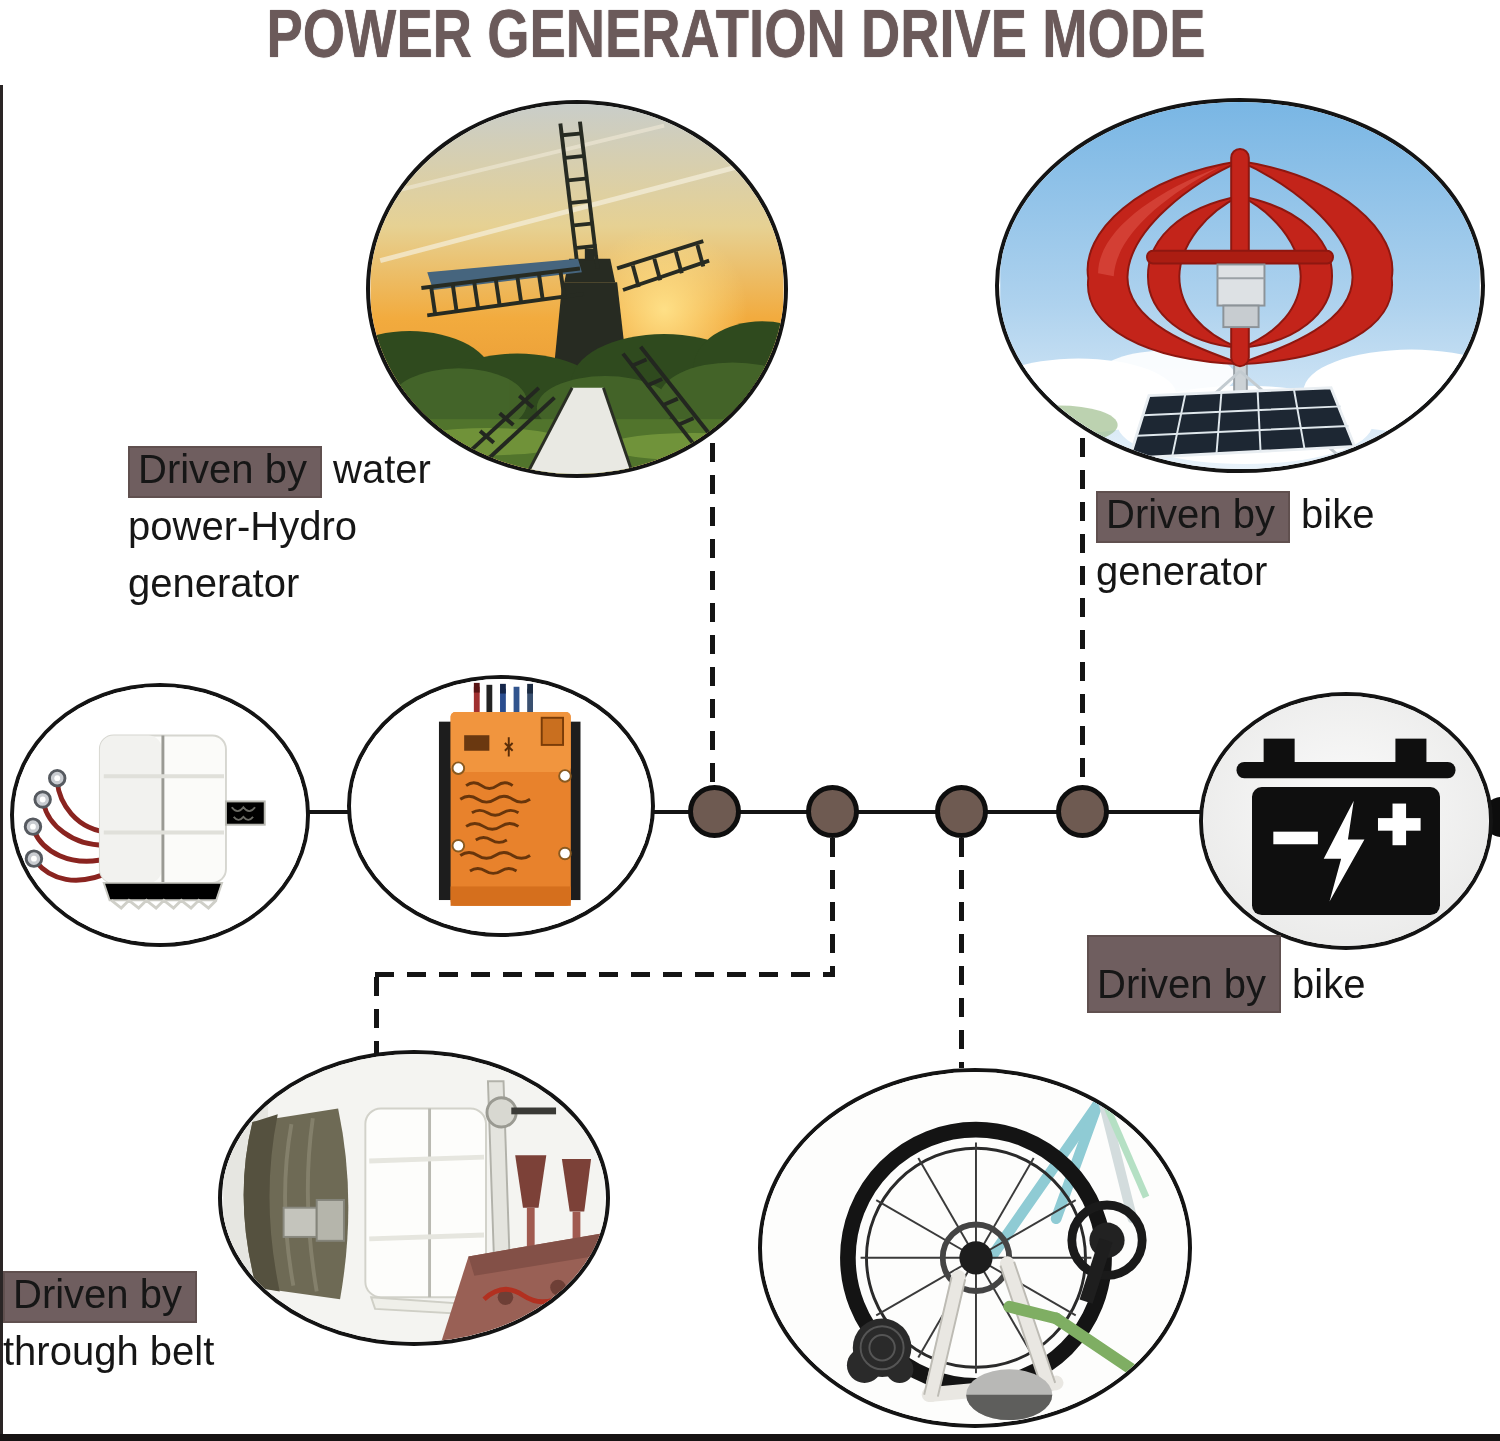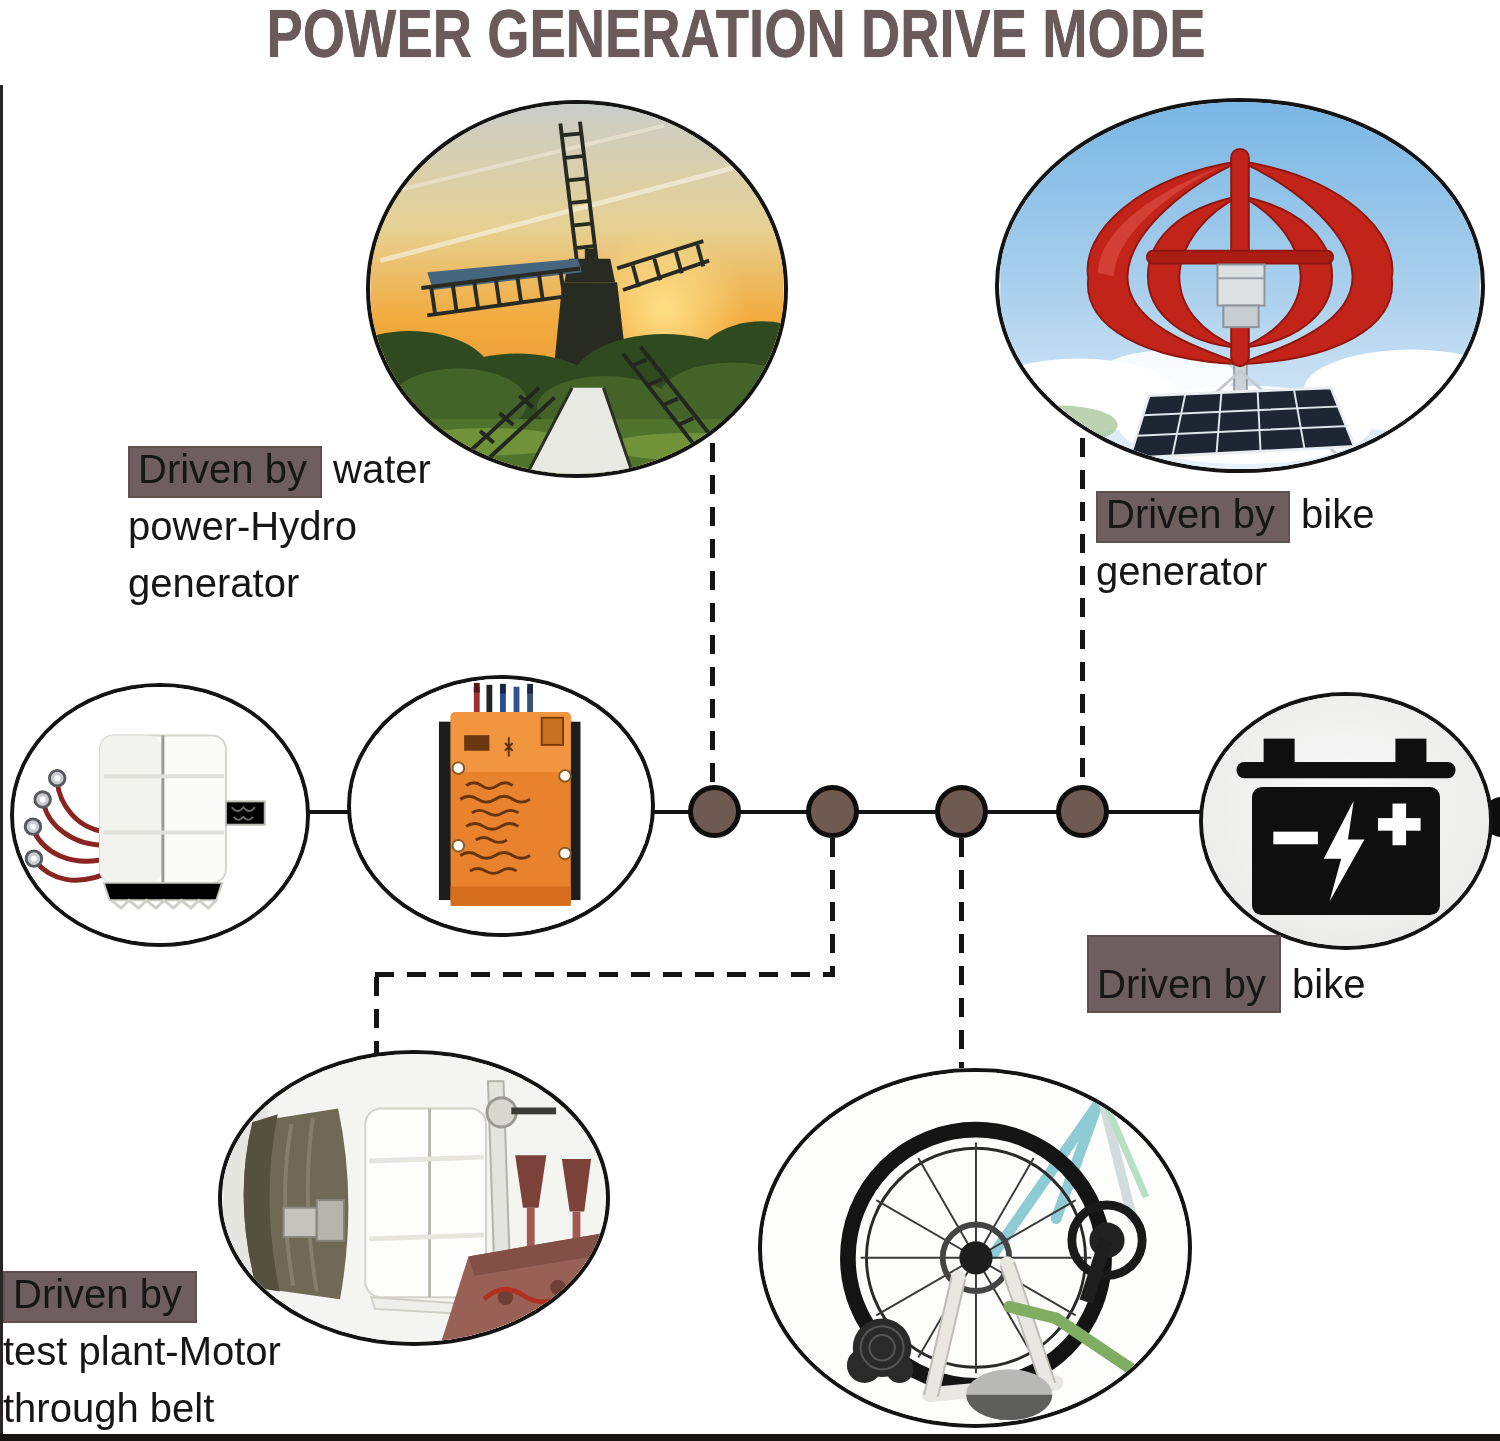--- a/index.html
+++ b/index.html
@@ -417,19 +417,18 @@
     <div><span class="hl">Driven by</span><span> bike</span></div>
     <div>generator</div>
   </div>
 
   <div class="caption" style="left:1087px;top:956px;">
     <div><span class="hl hl-tall">Driven by</span><span> bike</span></div>
   </div>
 
   <div class="caption" style="left:3px;top:1266px;">
     <div><span class="hl">Driven by</span></div>
-    <div>test plant-Motor</div>
     <div>through belt</div>
   </div>
 
   <div class="edge-left"></div>
   <div class="edge-bottom"></div>
 </div>
 
 </body></html>

